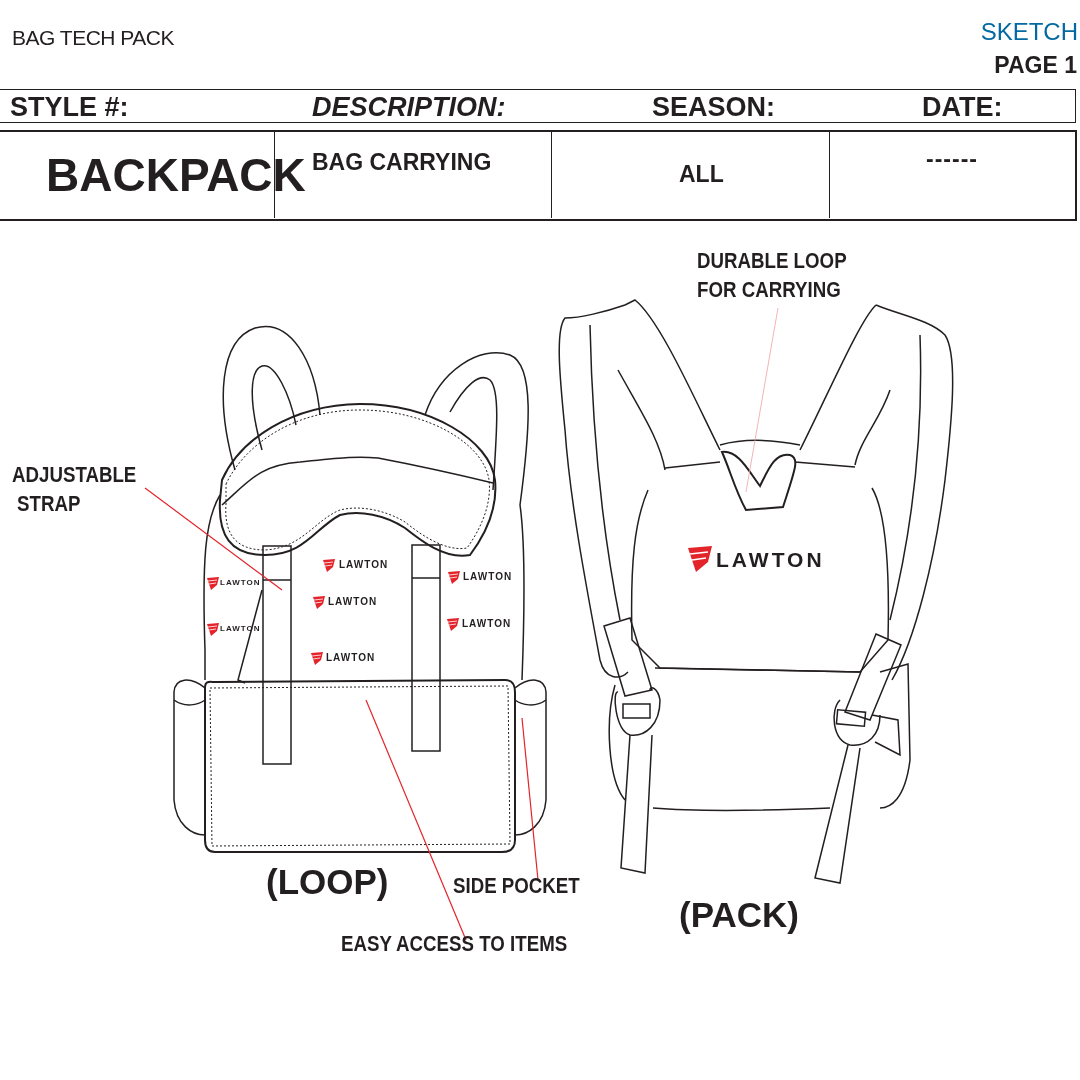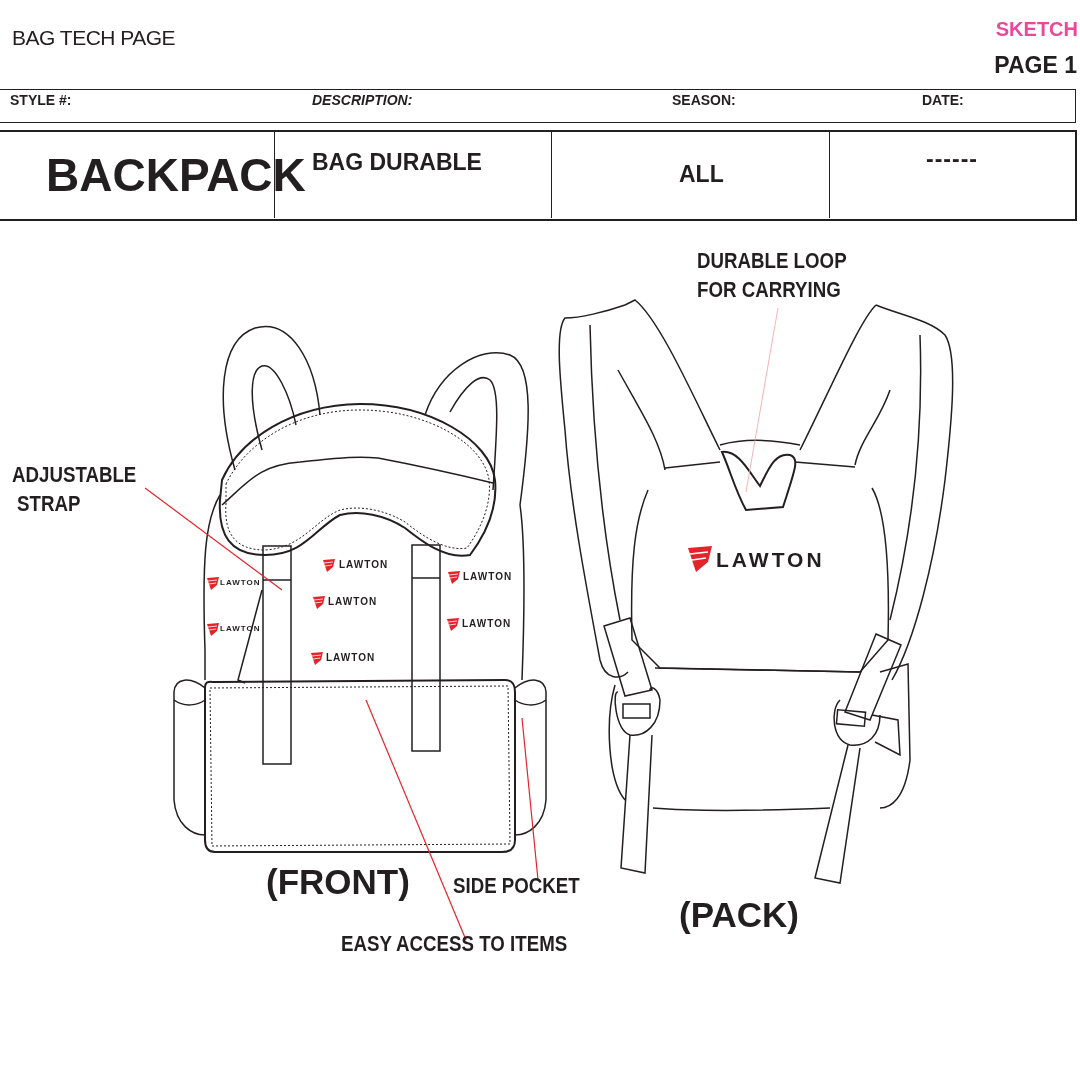--- a/index.html
+++ b/index.html
@@ -1,48 +1,48 @@
 <!DOCTYPE html>
 <html><head>
 <meta charset="utf-8">
 <style>
   html, body { margin:0; padding:0; background:#ffffff; }
   body { width:1080px; height:1080px; position:relative; overflow:hidden; font-family:"Liberation Sans", sans-serif; color:#231f20; }
   .abs { position:absolute; }
   .doc-title { left:12px; top:26px; font-size:21px; font-weight:400; letter-spacing:-0.5px; }
-  .sketch { right:2px; top:18px; font-size:20px; font-weight:700; color:#ec4899; }
+  .sketch { right:2px; top:18px; font-size:24px; font-weight:400; color:#0369a1; }
   .page { right:3px; top:52px; font-size:23px; font-weight:700;margin-left:8px; }
   .hdr-row { left:-2px; top:89px; width:1077px; height:32px; border:1.5px solid #231f20; border-left:none; }
-  .hdr-label { top:92px; font-size:14px; font-weight:700; }
+  .hdr-label { top:92px; font-size:27px; font-weight:700; }
   .val-row { left:-2px; top:130px; width:1077px; height:87px; border:2.5px solid #231f20; border-left:none; }
   .vdiv { top:132px; width:1px; height:86px; background:#231f20; }
   .val { font-weight:700; }
   .callout { font-weight:700; font-size:22px; transform:scaleX(0.85); transform-origin:left top; line-height:29px; white-space:nowrap; }
   .view-label { font-weight:700; font-size:35px; }
   svg.drawing { position:absolute; left:0; top:0; }
 </style>
 </head>
 <body>
 
-<div class="abs doc-title">BAG TECH PAGE</div>
+<div class="abs doc-title">BAG TECH PACK</div>
 <div class="abs sketch">SKETCH</div>
 <div class="abs page">PAGE 1</div>
 
 <div class="abs hdr-row"></div>
 <div class="abs hdr-label" style="left:10px;">STYLE #:</div>
 <div class="abs hdr-label" style="left:312px;font-style:italic;">DESCRIPTION:</div>
-<div class="abs hdr-label" style="left:672px;">SEASON:</div>
+<div class="abs hdr-label" style="left:652px;">SEASON:</div>
 <div class="abs hdr-label" style="left:922px;">DATE:</div>
 
 <div class="abs val-row"></div>
 <div class="abs vdiv" style="left:274px;"></div>
 <div class="abs vdiv" style="left:551px;"></div>
 <div class="abs vdiv" style="left:829px;"></div>
 <div class="abs val" style="left:46px; top:148px; font-size:46px;">BACKPACK</div>
-<div class="abs val" style="left:312px; top:149px; font-size:23px;">BAG DURABLE</div>
+<div class="abs val" style="left:312px; top:149px; font-size:23px;">BAG CARRYING</div>
 <div class="abs val" style="left:679px; top:161px; font-size:23px;">ALL</div>
 <div class="abs val" style="left:926px; top:146px; font-size:23px; letter-spacing:1px;">------</div>
 
 <svg class="drawing" width="1080" height="1080" viewBox="0 0 1080 1080">
   <defs>
     <g id="lawton-mark">
       <path d="M0,0 L12,-1 L10,7 L4,12 L2,6 Z" fill="#e3242b"></path>
       <path d="M1,3 L10,2 M2,6 L9,5" stroke="#fff" stroke-width="0.8"></path>
     </g>
   </defs>
@@ -147,14 +147,14 @@
   <div>ADJUSTABLE</div>
   <div style="padding-left:6px;">STRAP</div>
 </div>
 <div class="abs callout" style="left:697px; top:246px;">
   <div>DURABLE LOOP</div>
   <div>FOR CARRYING</div>
 </div>
 <div class="abs callout" style="left:453px; top:871px;">SIDE POCKET</div>
 <div class="abs callout" style="left:341px; top:929px;">EASY ACCESS TO ITEMS</div>
 
-<div class="abs view-label" style="left:266px; top:862px;">(FRONT)</div>
+<div class="abs view-label" style="left:266px; top:862px;">(LOOP)</div>
 <div class="abs view-label" style="left:679px; top:895px;">(PACK)</div>
 
 </body></html>

